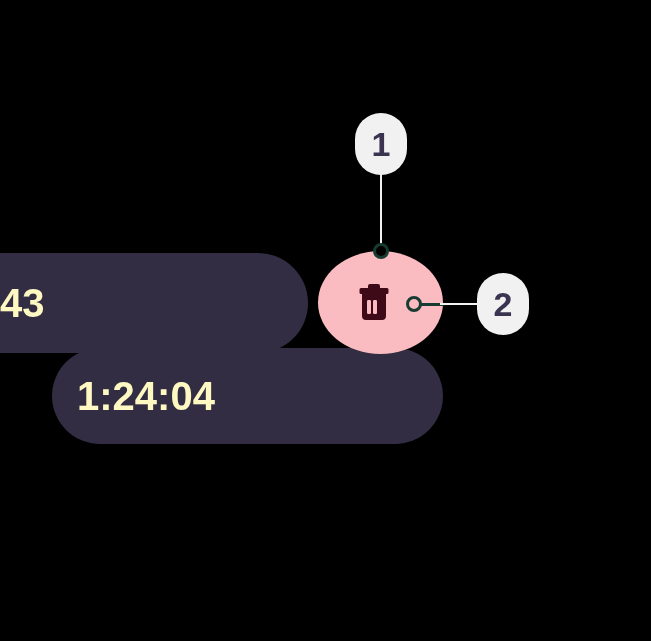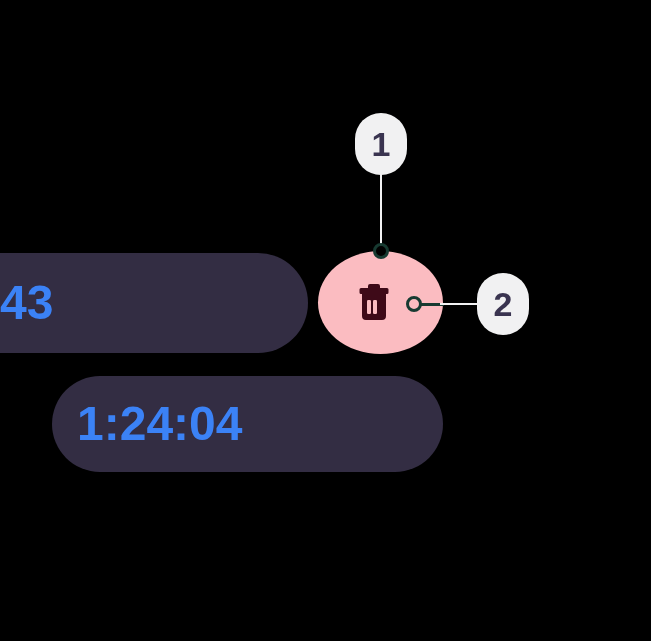--- a/index.html
+++ b/index.html
@@ -20,39 +20,39 @@
 
   
   .pill {
     position: absolute;
     background: #332D43;
     display: flex;
     align-items: center;
     box-sizing: border-box;
   }
   .pill-label {
-    color: #3b82f6;
-    font-size: 48px;
+    color: #fef9c3;
+    font-size: 40px;
     font-weight: 700;
     letter-spacing: 0px;
     line-height: 1;
     white-space: nowrap;
   }
 
   #pill-top {
     left: -150px;
     top: 253px;
     width: 458px;
     height: 100px;
     border-radius: 50px;
     padding-left: 150px;
   }
   #pill-bottom {
     left: 52px;
-    top: 376px;
+    top: 348px;
     width: 391px;
     height: 96px;
     border-radius: 48px;
     padding-left: 25px;
   }
 
   
   #action-node {
     position: absolute;
     left: 318px;

